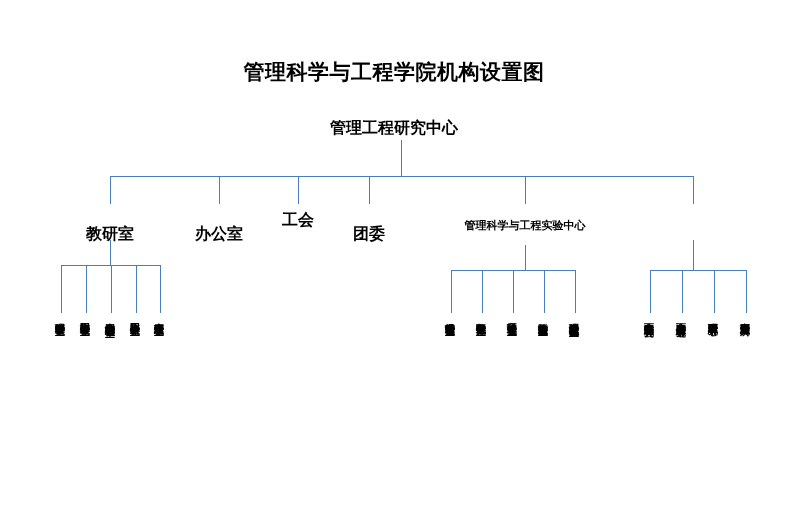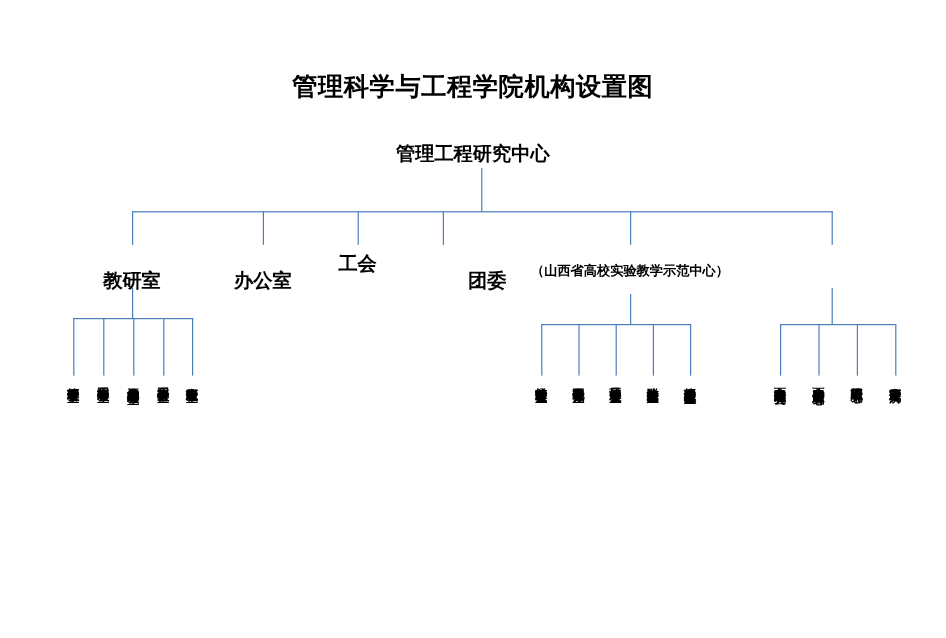--- a/index.html
+++ b/index.html
@@ -11,20 +11,21 @@
     height: 532px;
     background: #ffffff;
     font-family: "DejaVu Sans", "Liberation Sans", sans-serif;
     color: #000000;
     overflow: hidden;
   }
   #chart {
     position: relative;
     width: 788px;
     height: 532px;
+    font-family: Liberation Serif, serif;
   }
 
   
   .chart-title {
     position: absolute;
     left: 0;
     top: 58px;
     width: 788px;
     text-align: center;
     font-size: 21px;
@@ -110,26 +111,26 @@
   </div>
 
   <div class="l2-node big" style="left:169px; top:210px; width:100px;">
     <span>办公室</span>
   </div>
 
   <div class="l2-node big" style="left:258px; top:196px; width:80px;text-align:center;">
     <span>工会</span>
   </div>
 
-  <div class="l2-node big" style="left:342px; top:210px; width:80px;text-align:right;">
+  <div class="l2-node big" style="left:329px; top:210px; width:80px;">
     <span>团委</span>
   </div>
 
   <div class="l2-node small" style="left:414px; top:205px; width:222px;">
-    <div>（山西省高校实验教学示范中心）</div>
+    <div>管理科学与工程实验中心</div>
   </div>
 
 
   <div class="v-line" style="left: 110px; top: 240px; height: 25px; background: rgb(74, 126, 187);"></div>
   <div class="h-line" style="left: 61px; top: 265px; width: 99px; background: rgb(74, 126, 187);"></div>
 
   <div class="v-line" style="left: 61px; top: 265px; height: 48px; background: rgb(74, 126, 187);"></div>
   <div class="v-line" style="left: 86px; top: 265px; height: 48px; background: rgb(74, 126, 187);"></div>
   <div class="v-line" style="left: 111px; top: 265px; height: 48px; background: rgb(74, 126, 187);"></div>
   <div class="v-line" style="left: 136px; top: 265px; height: 48px; background: rgb(74, 126, 187);"></div>

